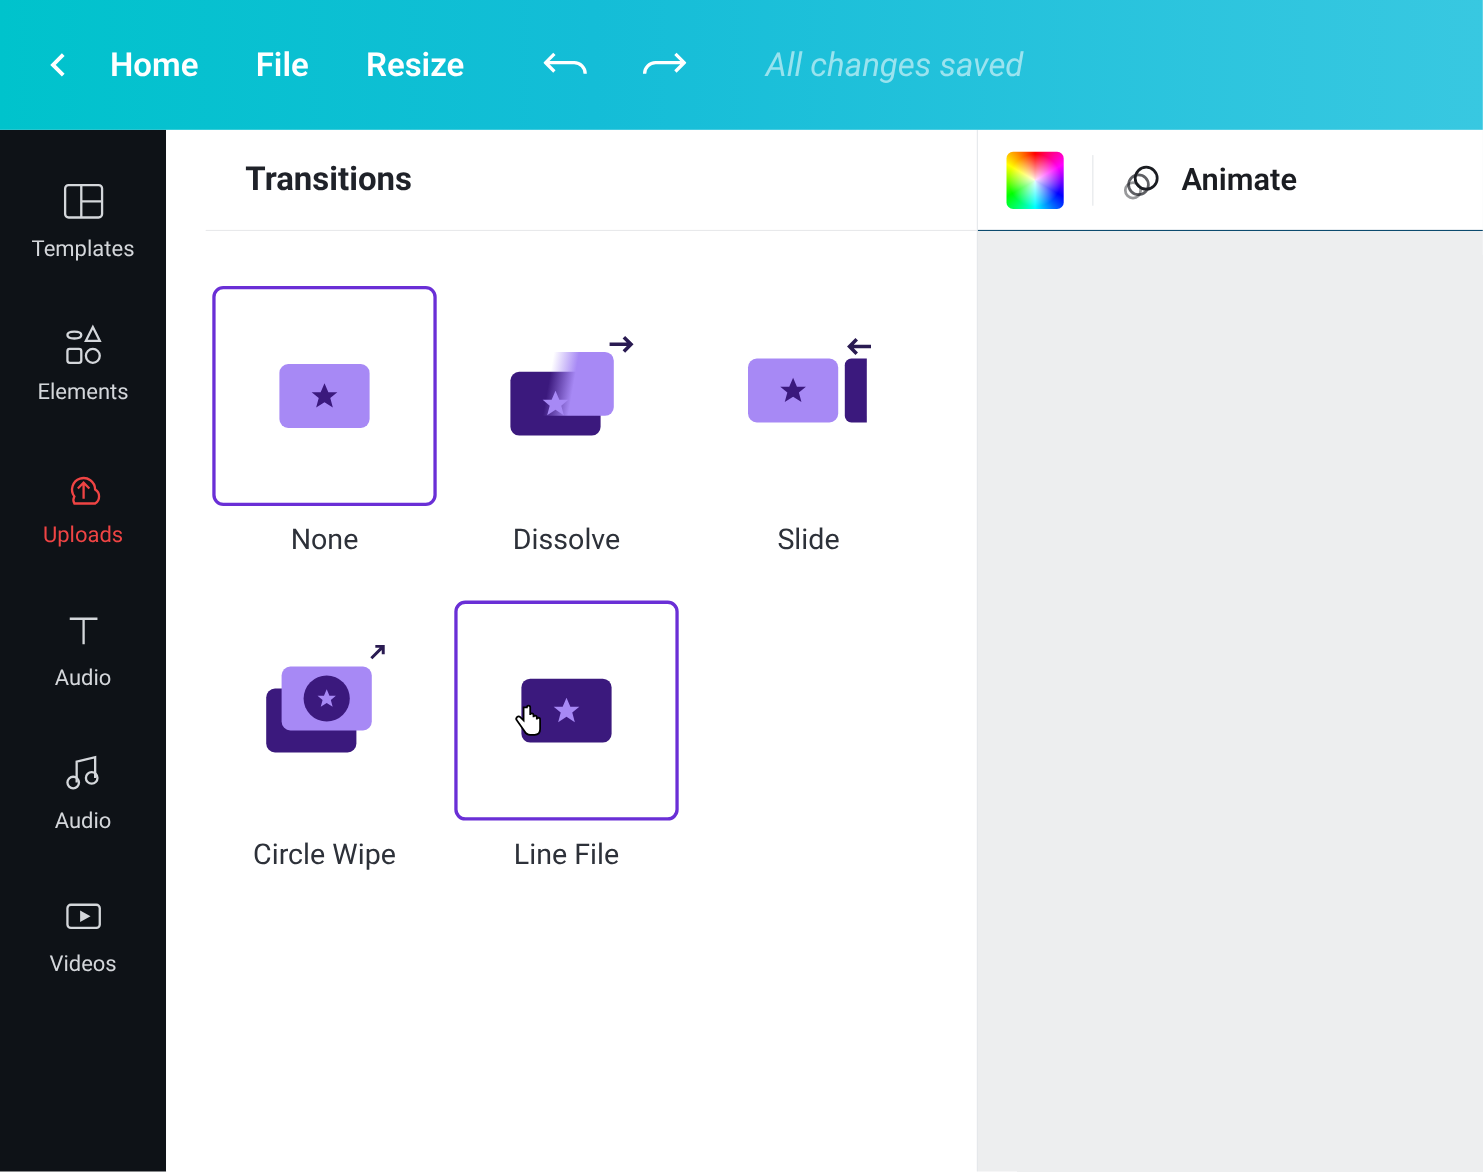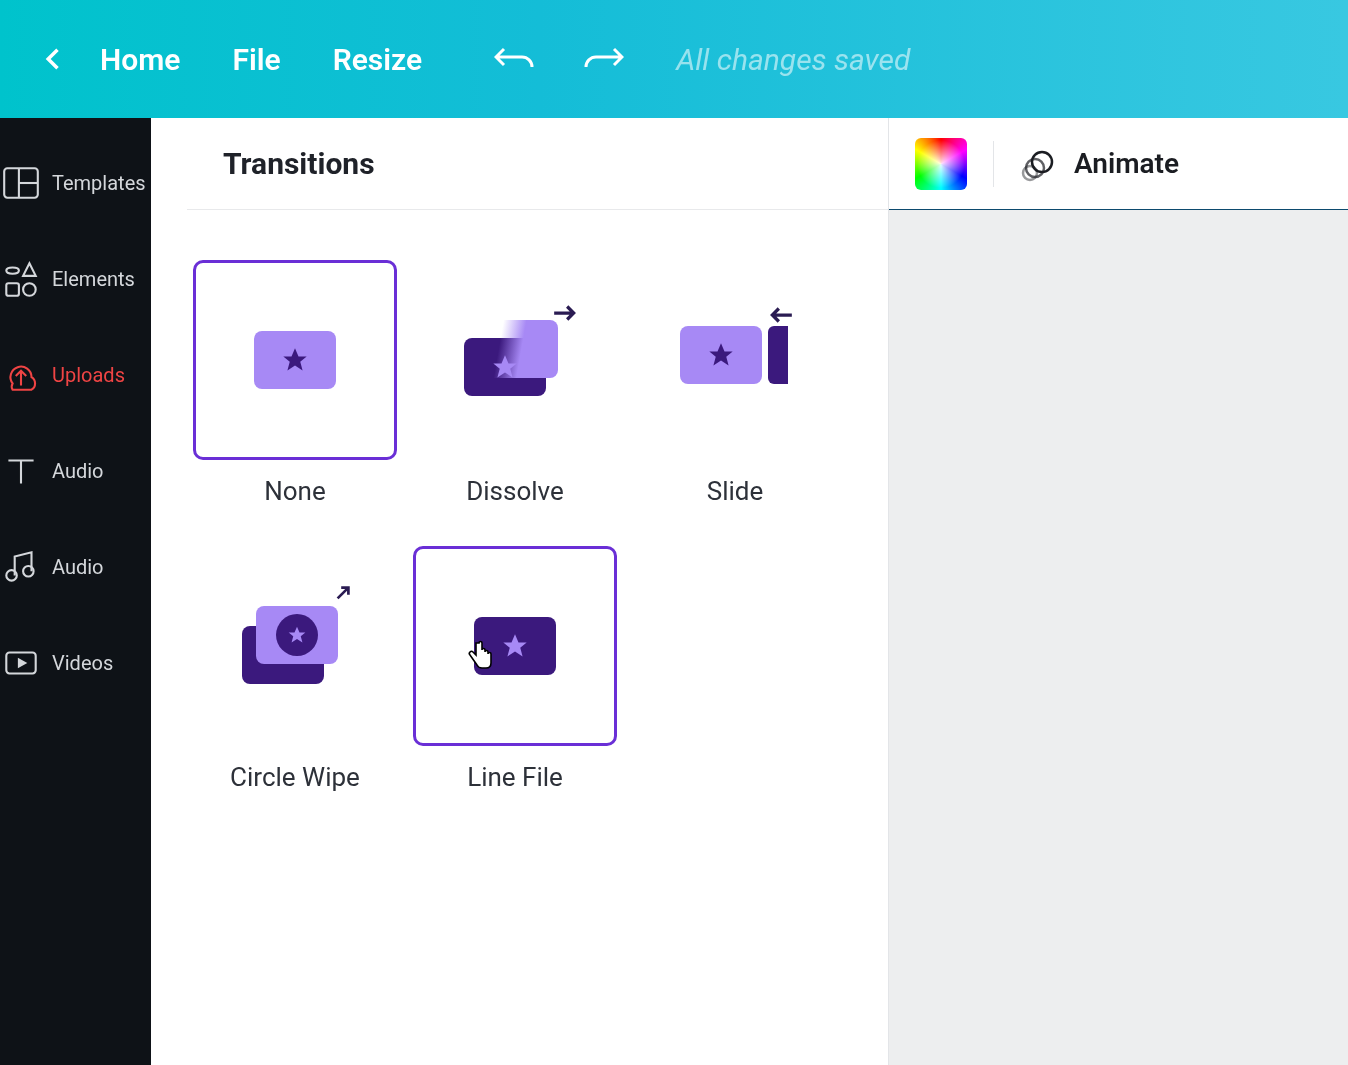--- a/index.html
+++ b/index.html
@@ -39,20 +39,21 @@
     display: flex;
     align-items: center;
     gap: 50px;
     margin-left: 20px;
   }
   .ur-btn svg { width: 40px; height: 28px; stroke: #fff; fill:none; stroke-width: 3; }
   .topbar .status {
     font-size: 30px;
     font-style: italic;
     color: rgba(255,255,255,0.55);
+    margin-left: 20px;
   }
 
   
   .main {
     display: flex;
     height: calc(100% - 118px);
     position: relative;
   }
 
   
@@ -61,20 +62,21 @@
     background: #0e1217;
     color: #b0b5bb;
     display: flex;
     flex-direction: column;
     align-items: center;
     padding-top: 20px;
   }
   .side-item {
     width: 100%;
     display: flex;
+    flex-direction: column;
     align-items: center;
     gap: 10px;
     padding: 24px 0 30px;
     cursor: pointer;
     color: #d4d7db;
   }
   .side-item.active { color: #ef4444; }
   .side-item .lbl { font-size: 20px; }
   .side-item svg { width: 42px; height: 42px; stroke: currentColor; fill: none; stroke-width: 2; }
 

